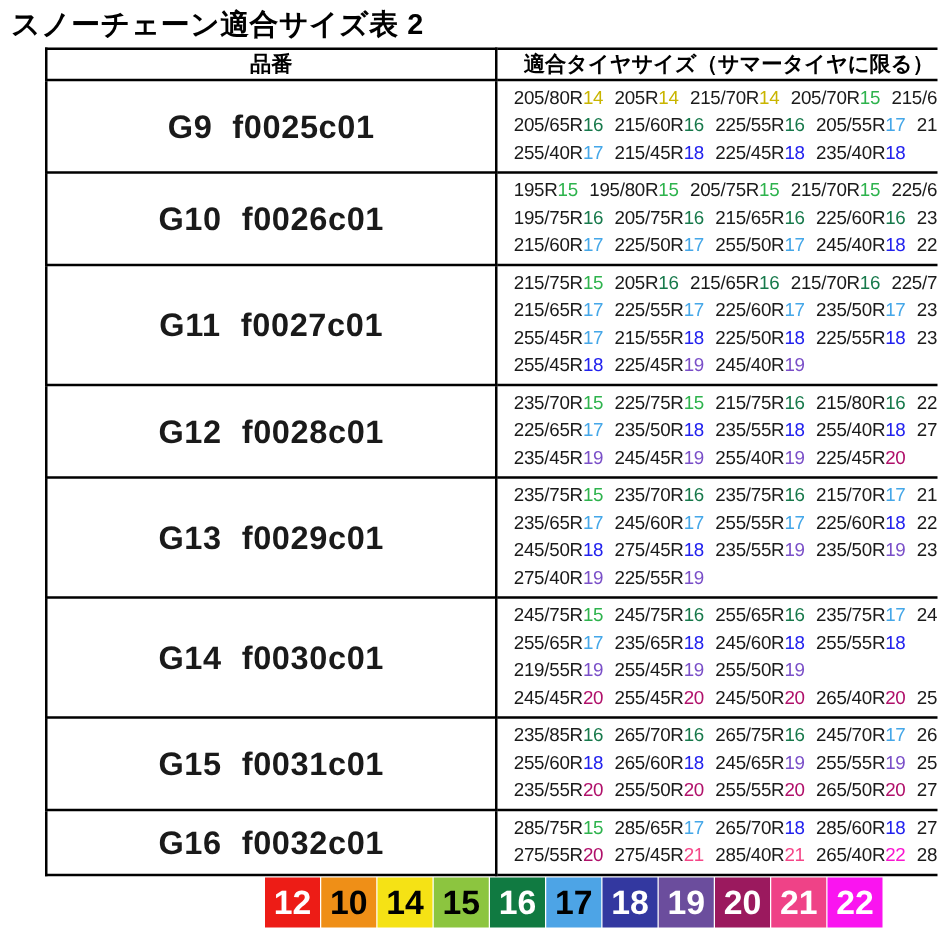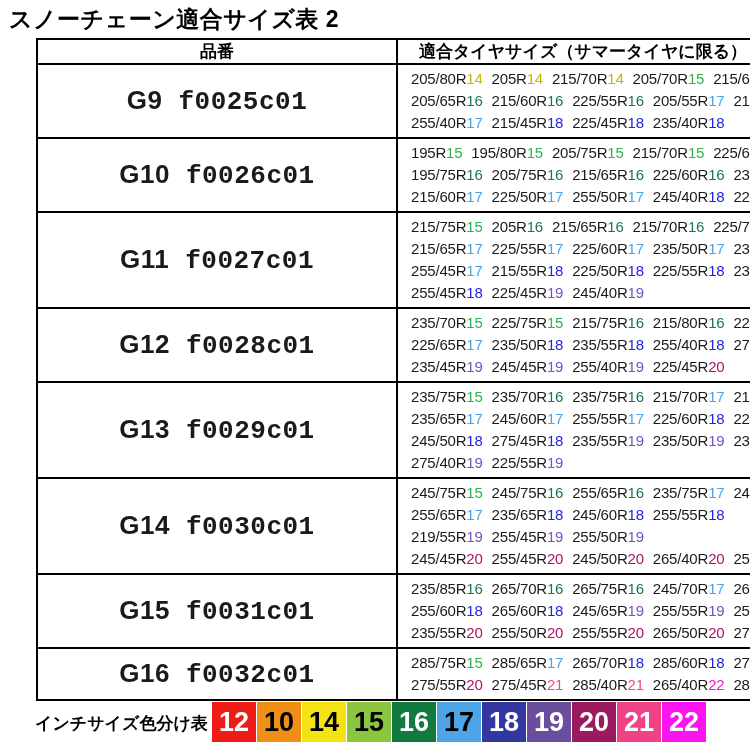--- a/index.html
+++ b/index.html
@@ -8,21 +8,21 @@
   .page { width: 613px; height: 750px; position: relative; }
   .title { position: absolute; left: 9px; top: 4px; font-size: 23px; font-weight: bold; letter-spacing: 0.5px; }
   table.size-table {
     position: absolute; left: 8px; top: 38px; width: 734px;
     border-collapse: collapse; table-layout: fixed; margin-left: 28px;
   }
   table.size-table th, table.size-table td { border: 2px solid #000; }
   th.part-h { width: 360px; font-size: 17px; font-weight: 600; height: 24px; text-align: center; }
   th.sizes-h { font-size: 17px; font-weight: 600; text-align: center; }
   td.part-cell { text-align: center; font-size: 26px; font-weight: bold; color: #1a1a1a; letter-spacing: 0.5px; }
-  td.part-cell .code { margin-left: 16px; font-family: Liberation Mono, monospace; }
+  td.part-cell .code { margin-left: 16px; }
   td.sizes-cell { padding: 3px 4px 3px 13px; vertical-align: middle; }
   .size-line { line-height: 22px; white-space: nowrap; font-size: 15px; font-weight: 500; letter-spacing: -0.2px; }
   .size-token { display: inline-block; margin-right: 9px; color: #1a1a1a; }
   .inch { font-weight: 500; }
   .legend { position: absolute; left: 0; top: 702px; width: 750px; height: 42px; }
   .legend-label { position: absolute; left: 35px; top: 10px; font-size: 17px; font-weight: bold; }
   .legend-boxes { position: absolute; left: 212px; top: 0; display: flex; gap: 1px; }
   .legend-box { width: 44px; height: 40px; display: flex; align-items: center; justify-content: center;
     font-size: 27px; font-weight: bold; }
 </style>
@@ -103,21 +103,20 @@
           <td class="part-cell"><span>G16</span><span class="code">f0032c01</span></td>
           <td class="sizes-cell">
             <div class="size-line"><span class="size-token"><span>285/75R</span><span class="inch" style="color: rgb(46, 179, 77);">15</span></span><span class="size-token"><span>285/65R</span><span class="inch" style="color: rgb(69, 167, 232);">17</span></span><span class="size-token"><span>265/70R</span><span class="inch" style="color: rgb(34, 34, 238);">18</span></span><span class="size-token"><span>285/60R</span><span class="inch" style="color: rgb(34, 34, 238);">18</span></span><span class="size-token"><span>275/55R</span></span></div>
             <div class="size-line"><span class="size-token"><span>275/55R</span><span class="inch" style="color: rgb(176, 16, 106);">20</span></span><span class="size-token"><span>275/45R</span><span class="inch" style="color: rgb(245, 70, 136);">21</span></span><span class="size-token"><span>285/40R</span><span class="inch" style="color: rgb(245, 70, 136);">21</span></span><span class="size-token"><span>265/40R</span><span class="inch" style="color: rgb(248, 22, 208);">22</span></span><span class="size-token"><span>285/45R</span></span></div>
           </td>
         </tr>
       </tbody>
   </table>
 
   <div class="legend">
-    <div class="legend-label">インチサイズ色分け表</div>
     <div class="legend-boxes">
         <div class="legend-box" style="background: rgb(237, 28, 22); color: rgb(255, 255, 255);">12</div>
         <div class="legend-box" style="background: rgb(239, 143, 23); color: rgb(0, 0, 0);">10</div>
         <div class="legend-box" style="background: rgb(245, 226, 21); color: rgb(0, 0, 0);">14</div>
         <div class="legend-box" style="background: rgb(140, 197, 63); color: rgb(0, 0, 0);">15</div>
         <div class="legend-box" style="background: rgb(16, 122, 65); color: rgb(255, 255, 255);">16</div>
         <div class="legend-box" style="background: rgb(77, 164, 230); color: rgb(0, 0, 0);">17</div>
         <div class="legend-box" style="background: rgb(51, 56, 160); color: rgb(255, 255, 255);">18</div>
         <div class="legend-box" style="background: rgb(107, 77, 157); color: rgb(255, 255, 255);">19</div>
         <div class="legend-box" style="background: rgb(155, 25, 94); color: rgb(255, 255, 255);">20</div>

